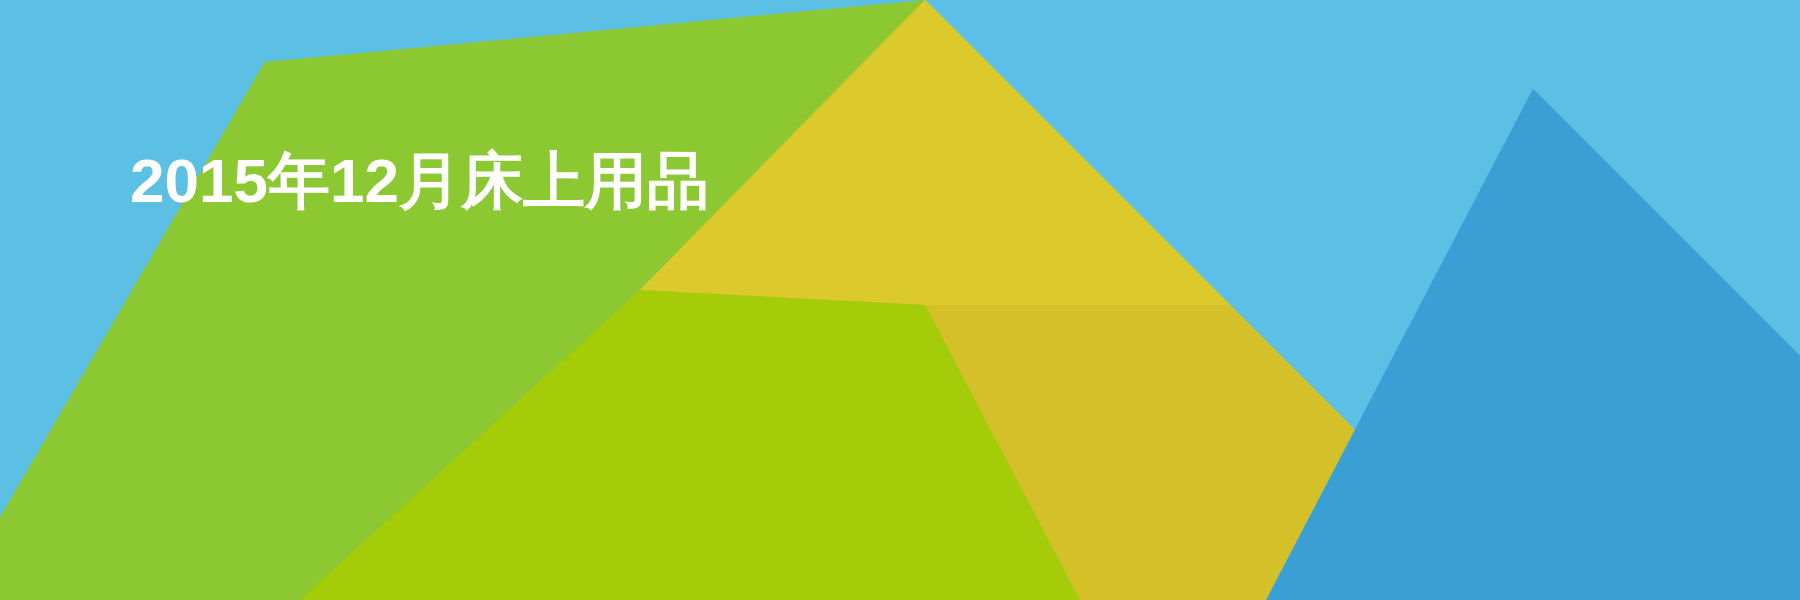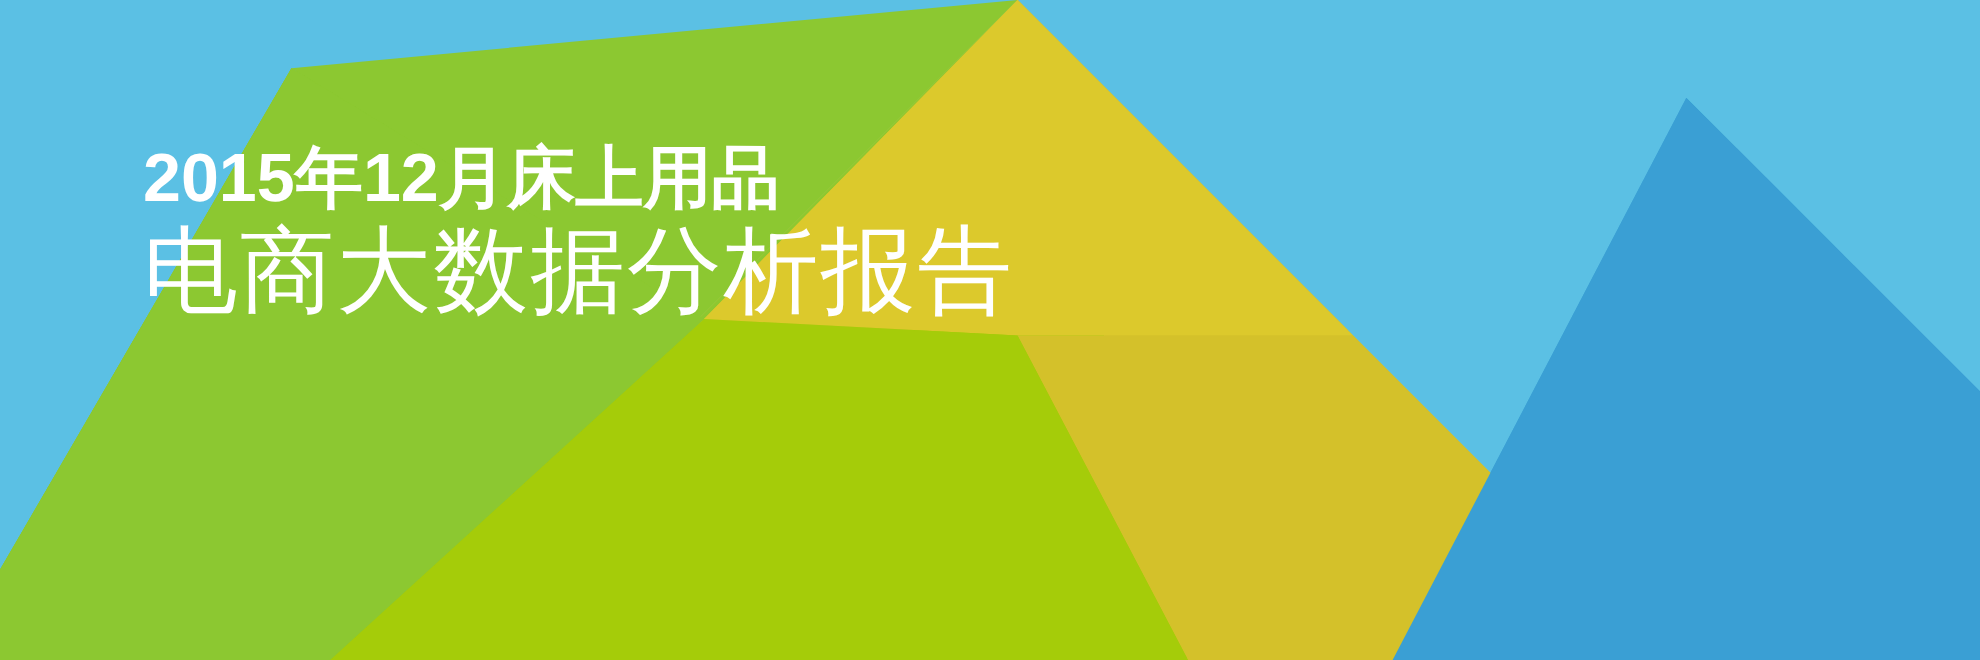--- a/index.html
+++ b/index.html
@@ -19,21 +19,21 @@
   #art {
     position: absolute;
     left: 0; top: 0;
     width: 1800px;
     height: 600px;
     display: block;
   }
   #title-block {
     position: absolute;
     left: 130px;
-    top: 128px;
+    top: 146px;
     width: 1100px;
     z-index: 5;
     color: #ffffff;
     -webkit-user-select: text;
   }
   .title-line-1 {
     font-size: 62px;
     font-weight: bold;
     line-height: 1.12;
     letter-spacing: 0px;
@@ -86,16 +86,15 @@
     <polygon points="925,0 1230,305 925,305 640,290" fill="#dcc92c"></polygon>
     <polygon points="1230,305 1525,600 1080,600 925,305" fill="#d4c12a"></polygon>
     <polygon points="925,305 1080,600 300,600 640,290" fill="#a5cc09"></polygon>
     <polygon points="265,62 0,518 0,600 300,600 640,290" fill="#8cc831"></polygon>
 
     <polygon points="1533,89 1800,356 1800,600 1266,600" fill="#3a9fd4"></polygon>
   </svg>
 
   <div id="title-block">
     <div class="title-line-1">2015年12月床上用品</div>
-    <div class="title-line-2">电商大数据分析报告</div>
   </div>
 
 </div>
 
 </body></html>

